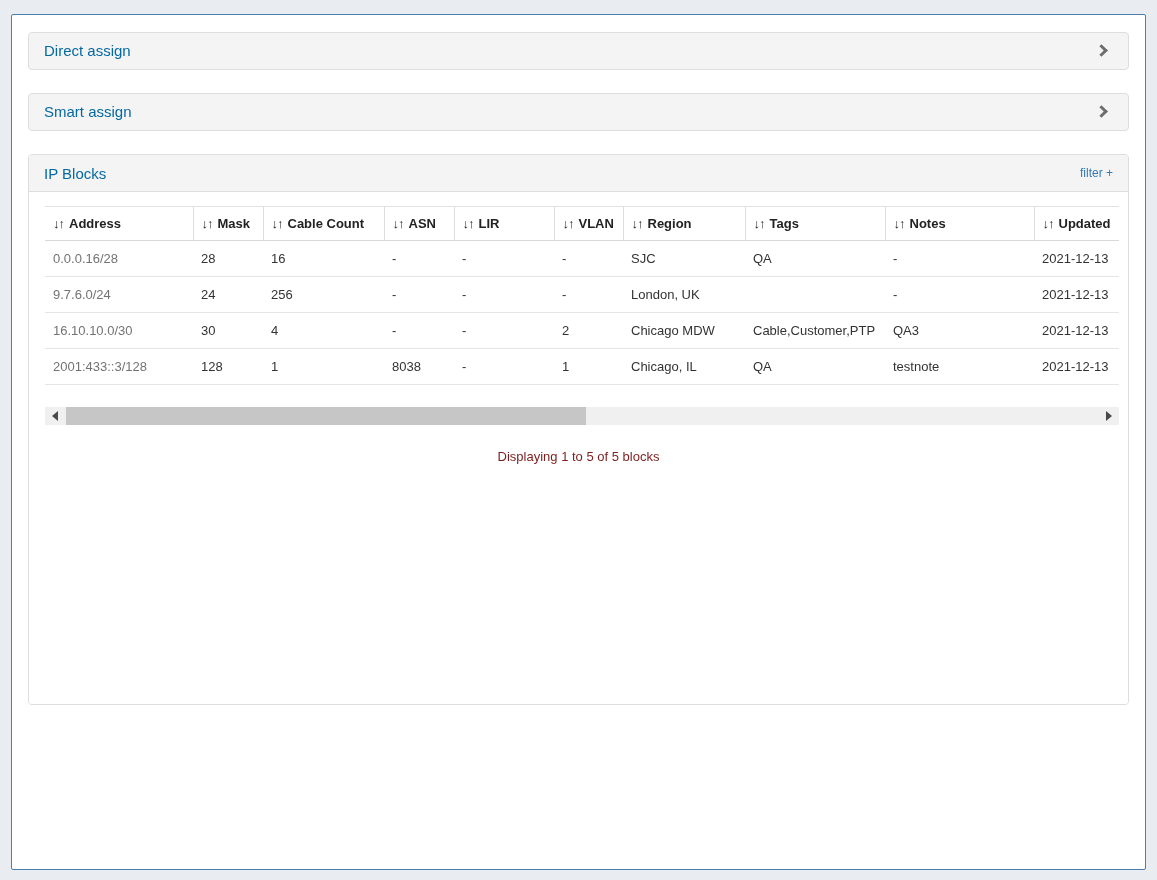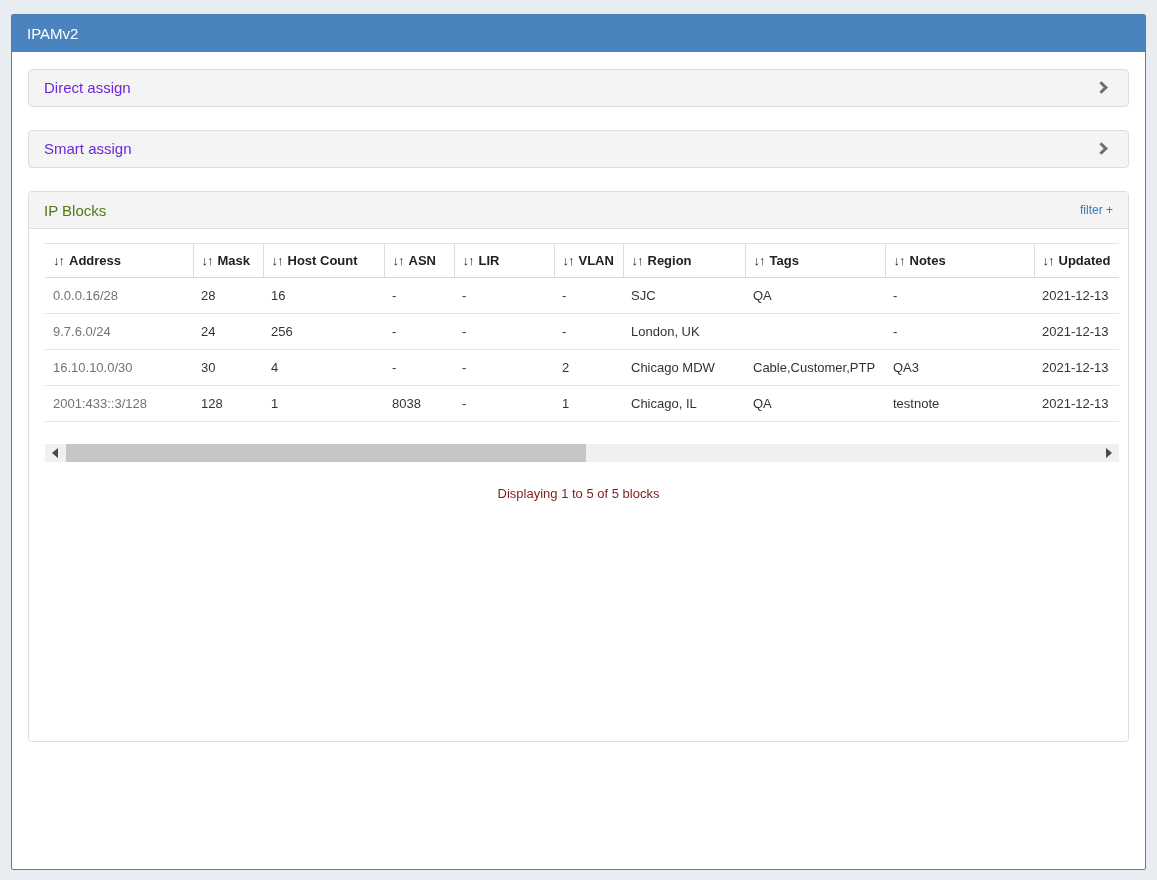--- a/index.html
+++ b/index.html
@@ -36,21 +36,21 @@
     border-radius: 4px;
     height: 38px;
     margin-bottom: 23px;
     cursor: pointer;
   }
   .accordion-panel .panel-label {
     display: inline-block;
     line-height: 36px;
     padding-left: 15px;
     font-size: 15px;
-    color: #6d28d9;
+    color: #0369a1;
   }
   .chevron-right {
     position: absolute;
     right: 22px; top: 13px;
     width: 9px; height: 9px;
     border-top: 3px solid #6e6e6e;
     border-right: 3px solid #6e6e6e;
     transform: rotate(45deg);
   }
 
@@ -62,21 +62,21 @@
   }
   .ipblocks-heading {
     background: #f4f4f4;
     border-bottom: 1px solid #ddd;
     height: 37px;
     padding: 0 15px;
     display: flex;
     align-items: center;
     justify-content: space-between;
   }
-  .ipblocks-title { font-size: 15px; color: #4d7c0f; }
+  .ipblocks-title { font-size: 15px; color: #0369a1; }
   .filter-link {
     font-size: 12px;
     color: #337ab7;
     text-decoration: none;
     cursor: pointer;
   }
   .ipblocks-body { padding: 14px 16px 240px 16px; background: #fff; }
 
   
   .table-toolbar {
@@ -178,23 +178,20 @@
     margin-top: 24px;
     text-align: center;
     font-size: 13px;
     color: #7f1d1d;
   }
 </style>
 </head>
 <body>
 
 <div class="app-container">
-  <div class="app-header">
-    <span>IPAMv2</span>
-  </div>
 
   <div class="app-content">
 
     <div class="accordion-panel">
       <span class="panel-label">Direct assign</span>
       <span class="chevron-right"></span>
     </div>
 
     <div class="accordion-panel">
       <span class="panel-label">Smart assign</span>
@@ -220,21 +217,21 @@
               <col style="width: 69px;">
               <col style="width: 122px;">
               <col style="width: 140px;">
               <col style="width: 149px;">
               <col style="width: 85px;">
             </colgroup>
           <thead>
               <tr id="table-head-row">
                 <th><span class="sort-icon">↓↑</span><span>Address</span></th>
                 <th><span class="sort-icon">↓↑</span><span>Mask</span></th>
-                <th><span class="sort-icon">↓↑</span><span>Host Count</span></th>
+                <th><span class="sort-icon">↓↑</span><span>Cable Count</span></th>
                 <th><span class="sort-icon">↓↑</span><span>ASN</span></th>
                 <th><span class="sort-icon">↓↑</span><span>LIR</span></th>
                 <th><span class="sort-icon">↓↑</span><span>VLAN</span></th>
                 <th><span class="sort-icon">↓↑</span><span>Region</span></th>
                 <th><span class="sort-icon">↓↑</span><span>Tags</span></th>
                 <th><span class="sort-icon">↓↑</span><span>Notes</span></th>
                 <th><span class="sort-icon">↓↑</span><span>Updated</span></th>
               </tr>
             </thead>
           <tbody id="table-body">

